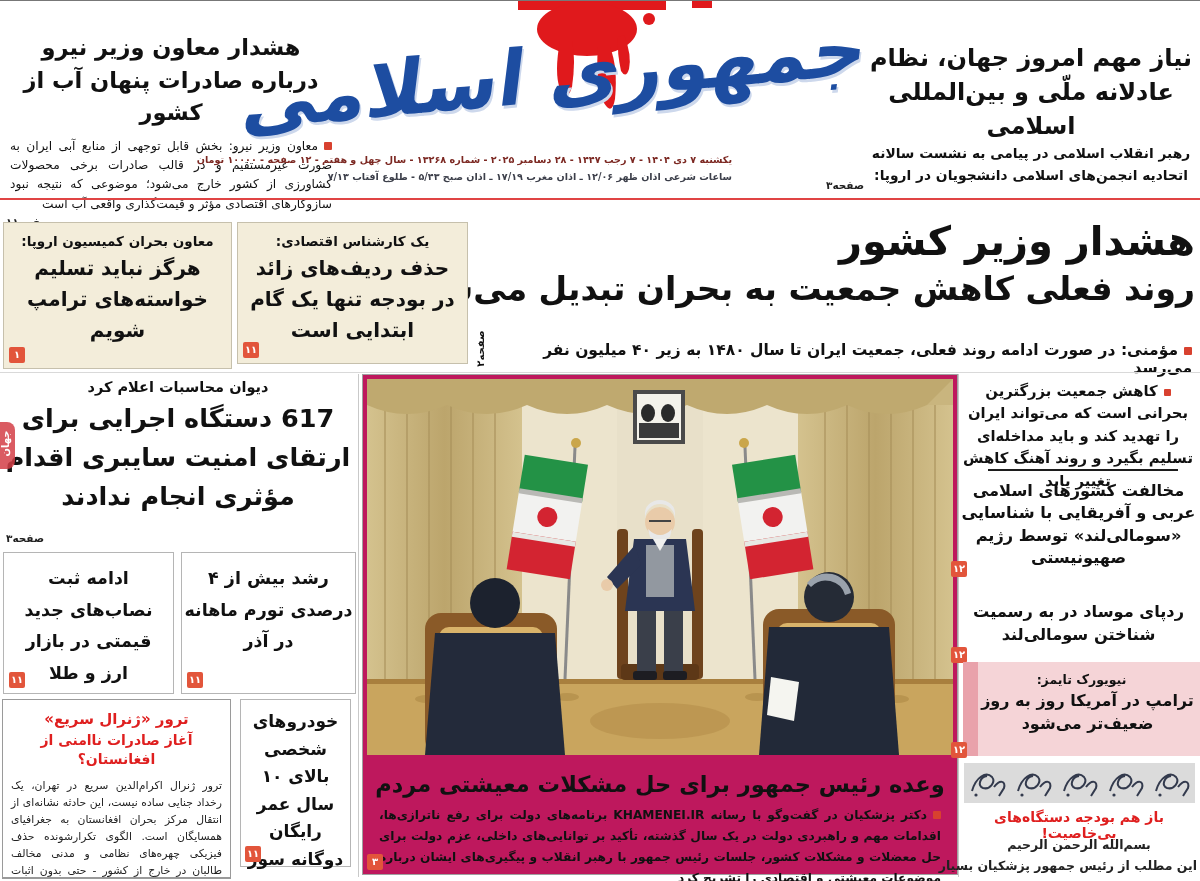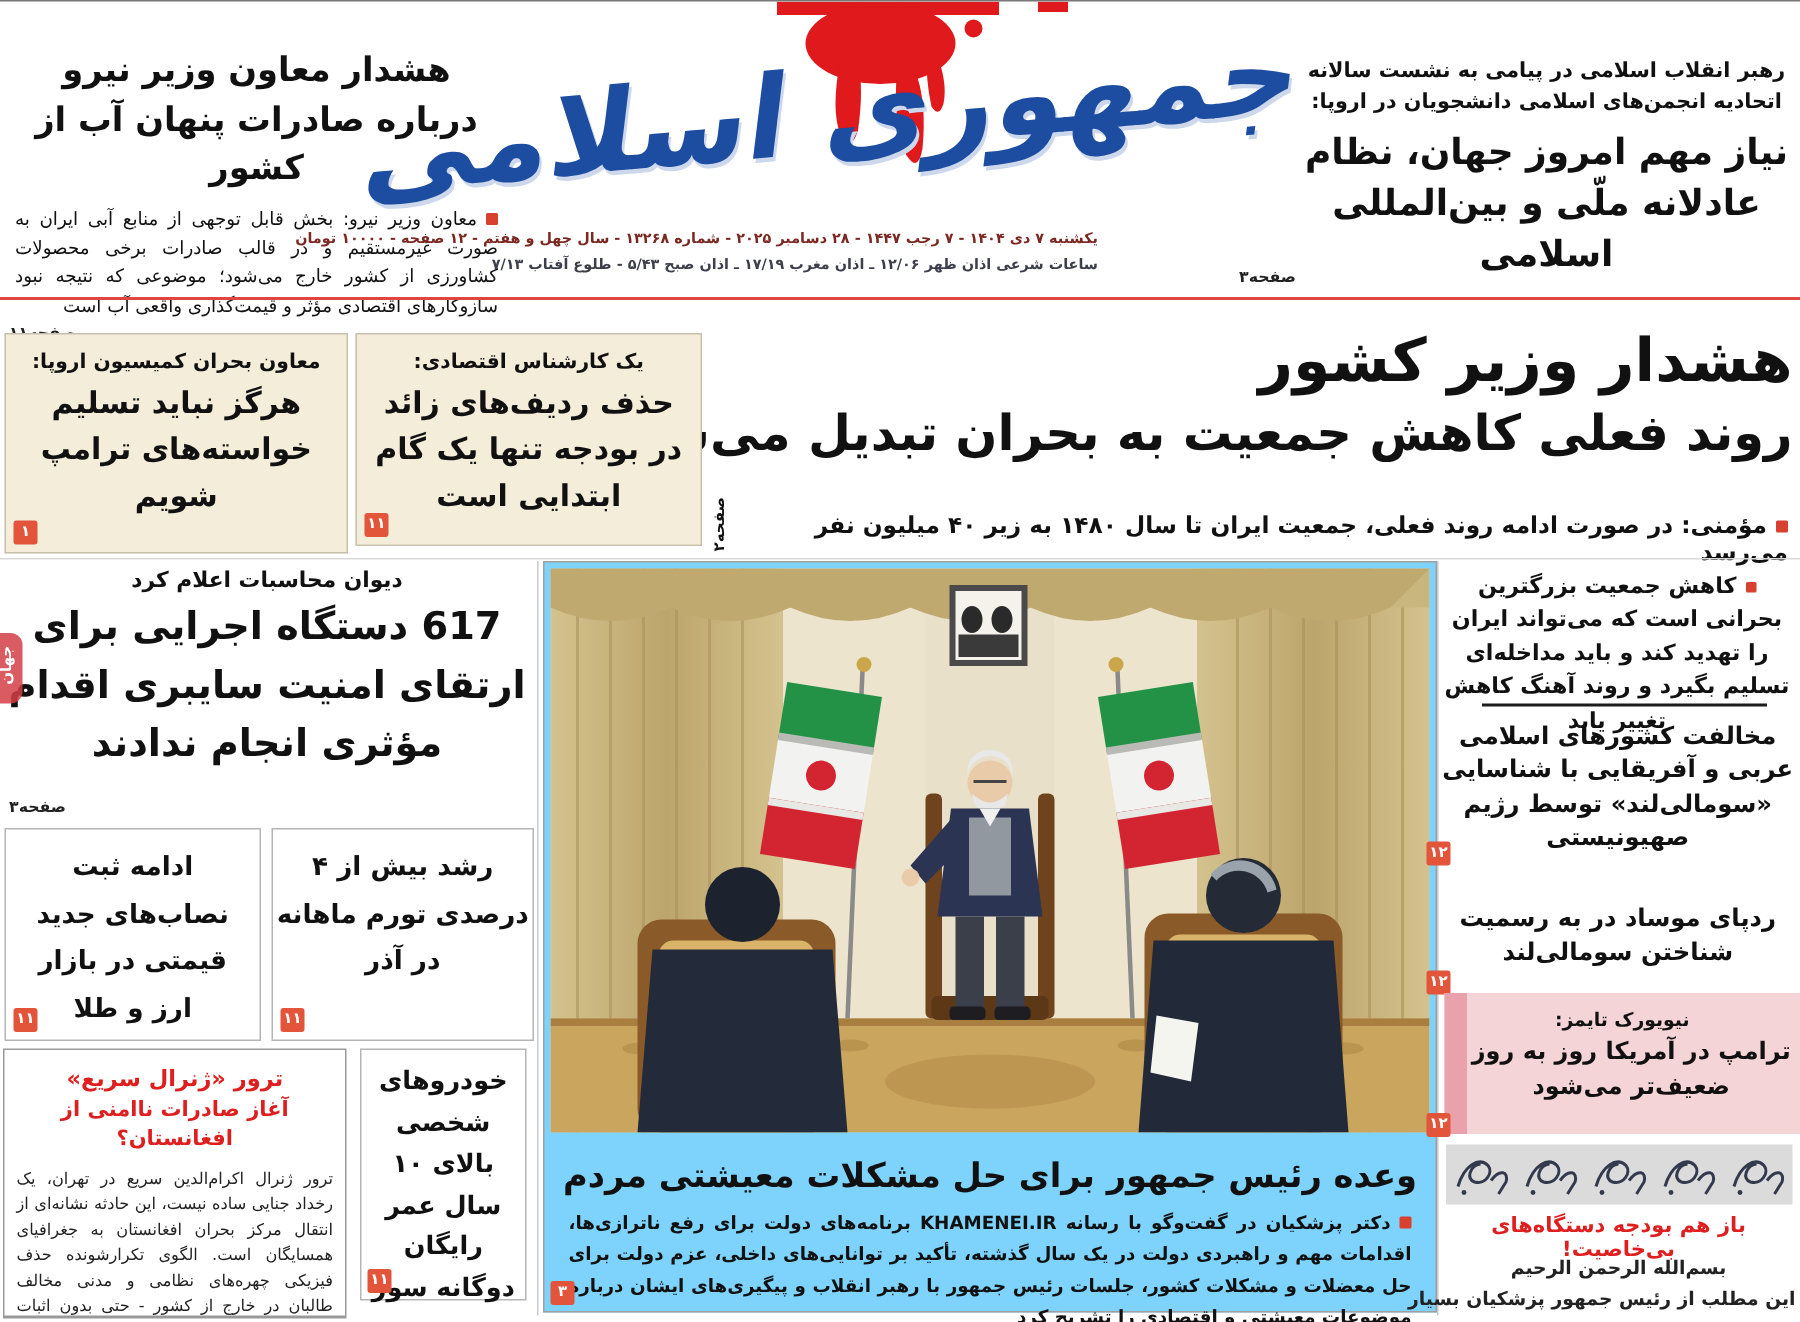--- a/index.html
+++ b/index.html
@@ -64,22 +64,22 @@
     </svg>
     <div id="logo-text" class="abs ctr" style="left:0; right:0; top:22px;">جمهوری اسلامی</div>
   </div>
 
   <div class="abs ctr" style="right:468px; top:149px; width:340px;">
     <div style="font-size:9.6px; line-height:2.0; white-space:nowrap; color:#7c2822; font-weight:bold;">یکشنبه ۷ دی ۱۴۰۴ - ۷ رجب ۱۴۴۷ - ۲۸ دسامبر ۲۰۲۵ - شماره ۱۳۲۶۸ - سال چهل و هفتم - ۱۲ صفحه - ۱۰۰۰۰ تومان</div>
     <div style="font-size:9.6px; line-height:1.7; white-space:nowrap; color:#3c3f4a; font-weight:bold;">ساعات شرعی  اذان ظهر ۱۲/۰۶ ـ اذان مغرب ۱۷/۱۹ ـ اذان صبح ۵/۴۳ - طلوع آفتاب ۷/۱۳</div>
   </div>
 
   <div class="abs" style="right:6px; top:36px; width:326px;">
+    <div class="b ctr" style="font-size:24px; line-height:1.42; margin-top:4px;">نیاز مهم امروز جهان، نظام عادلانه ملّی و بین‌المللی اسلامی</div>
     <div class="b ctr" style="font-size:13.8px; line-height:1.55;">رهبر انقلاب اسلامی در پیامی به نشست سالانه اتحادیه انجمن‌های اسلامی دانشجویان در اروپا:</div>
-    <div class="b ctr" style="font-size:24px; line-height:1.42; margin-top:4px;">نیاز مهم امروز جهان، نظام عادلانه ملّی و بین‌المللی اسلامی</div>
   </div>
   <div class="abs pagelab" style="left:826px; top:178px;">صفحه۳</div>
 
   <div class="abs" style="left:0; right:0; top:197px; height:2px; background:#e04444;"></div>
 
   <div class="abs b" style="left:470px; top:216px; width:725px; text-align:right; font-size:40px; line-height:1.2;">هشدار وزیر کشور</div>
   <div class="abs b" style="left:470px; top:267px; width:725px; text-align:right; font-size:33px; line-height:1.3; white-space:nowrap;">روند فعلی کاهش جمعیت به بحران تبدیل می‌شود</div>
   <div class="abs b" style="left:500px; top:340px; width:692px; text-align:right; font-size:15.5px;"><span class="bullet"></span><span>مؤمنی: در صورت ادامه روند فعلی، جمعیت ایران تا سال ۱۴۸۰ به زیر ۴۰ میلیون نفر می‌رسد</span></div>
   <div class="abs" style="left:462px; top:336px;"><span class="vlabel">صفحه۲</span></div>
 
@@ -118,21 +118,21 @@
     <div class="b ctr red" style="font-size:15px; line-height:1.45;">ترور «ژنرال سریع»</div>
     <div class="b ctr red" style="font-size:14px; line-height:1.4;">آغاز صادرات ناامنی از افغانستان؟</div>
     <div class="jst" style="font-size:10.8px; line-height:1.58; margin-top:7px; color:#222;">ترور ژنرال اکرام‌الدین سریع در تهران، یک رخداد جنایی ساده نیست، این حادثه نشانه‌ای از انتقال مرکز بحران افغانستان به جغرافیای همسایگان است. الگوی تکرارشونده حذف فیزیکی چهره‌های نظامی و مدنی مخالف طالبان در خارج از کشور - حتی بدون اثبات رسمی نقش طالبان - حامل این پیام روشن است که</div>
 
   </div>
   <div class="abs wire-box" style="right:849px; top:698px; width:111px; height:168px;">
     <div class="b ctr" style="font-size:17px; line-height:1.62; padding-top:8px; padding-right:4px; padding-left:4px;">خودروهای شخصی بالای ۱۰ سال عمر رایگان دوگانه سوز می‌شوند</div>
     <div class="badge" style="left:4px; bottom:4px;">۱۱</div>
   </div>
 
-  <div class="abs" style="left:362px; top:373px; width:596px; height:501px; border:1px solid #a0a0a0; background:#7dd3fc; padding:4px;">
+  <div class="abs" style="left:362px; top:373px; width:596px; height:501px; border:1px solid #a0a0a0; background:#be185d; padding:4px;">
     <svg width="586" height="376" viewBox="0 0 586 376">
       <defs>
         <linearGradient id="curt" x1="0" y1="0" x2="1" y2="0">
           <stop offset="0" stop-color="#d4c28e"></stop>
             <stop offset=".5" stop-color="#bca56c"></stop>
             <stop offset="1" stop-color="#d4c28e"></stop>
         </linearGradient>
       </defs>
       <rect x="0" y="0" width="586" height="376" fill="#ddd3b8"></rect>
       <rect x="150" y="0" width="286" height="310" fill="#e8e0c9"></rect>

